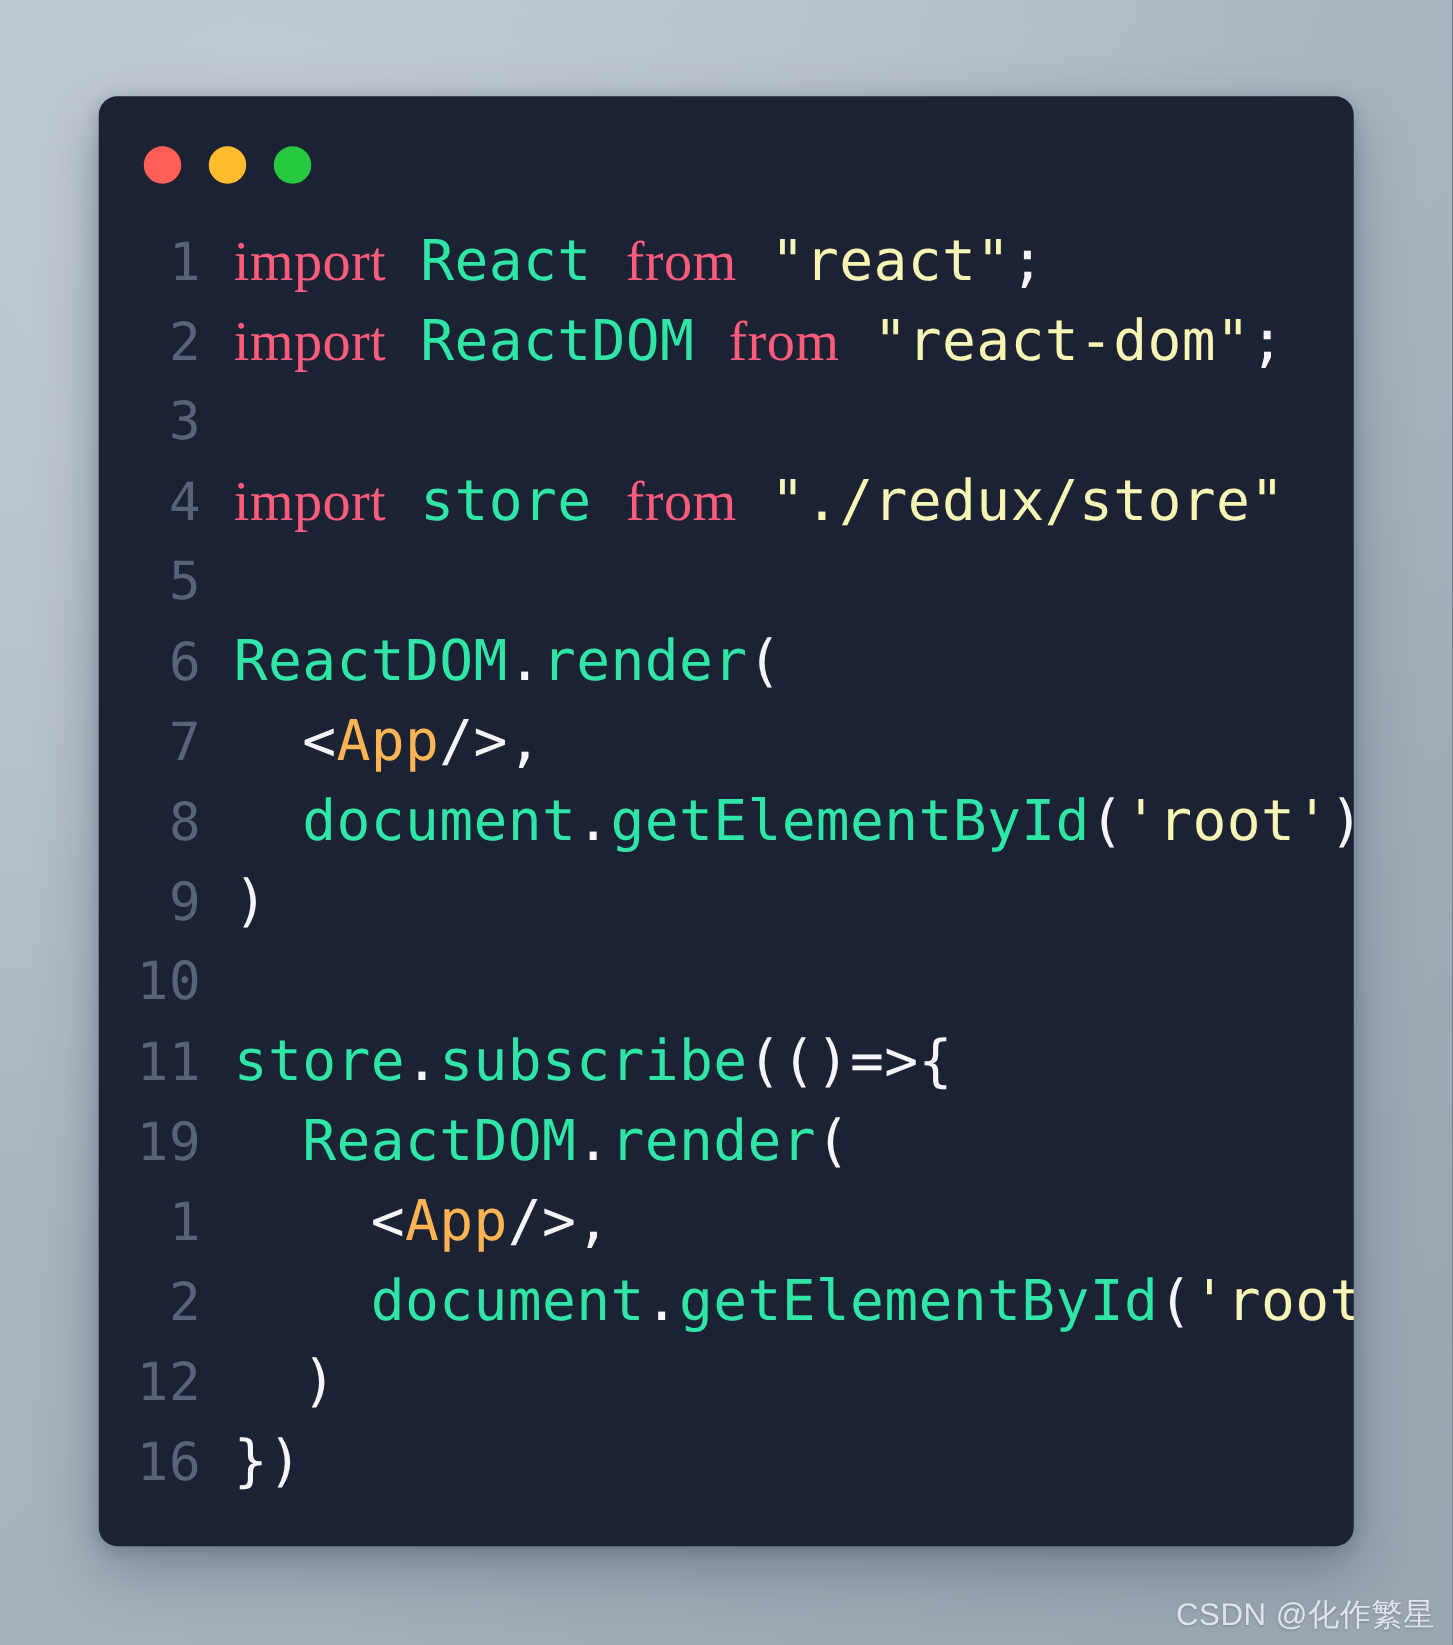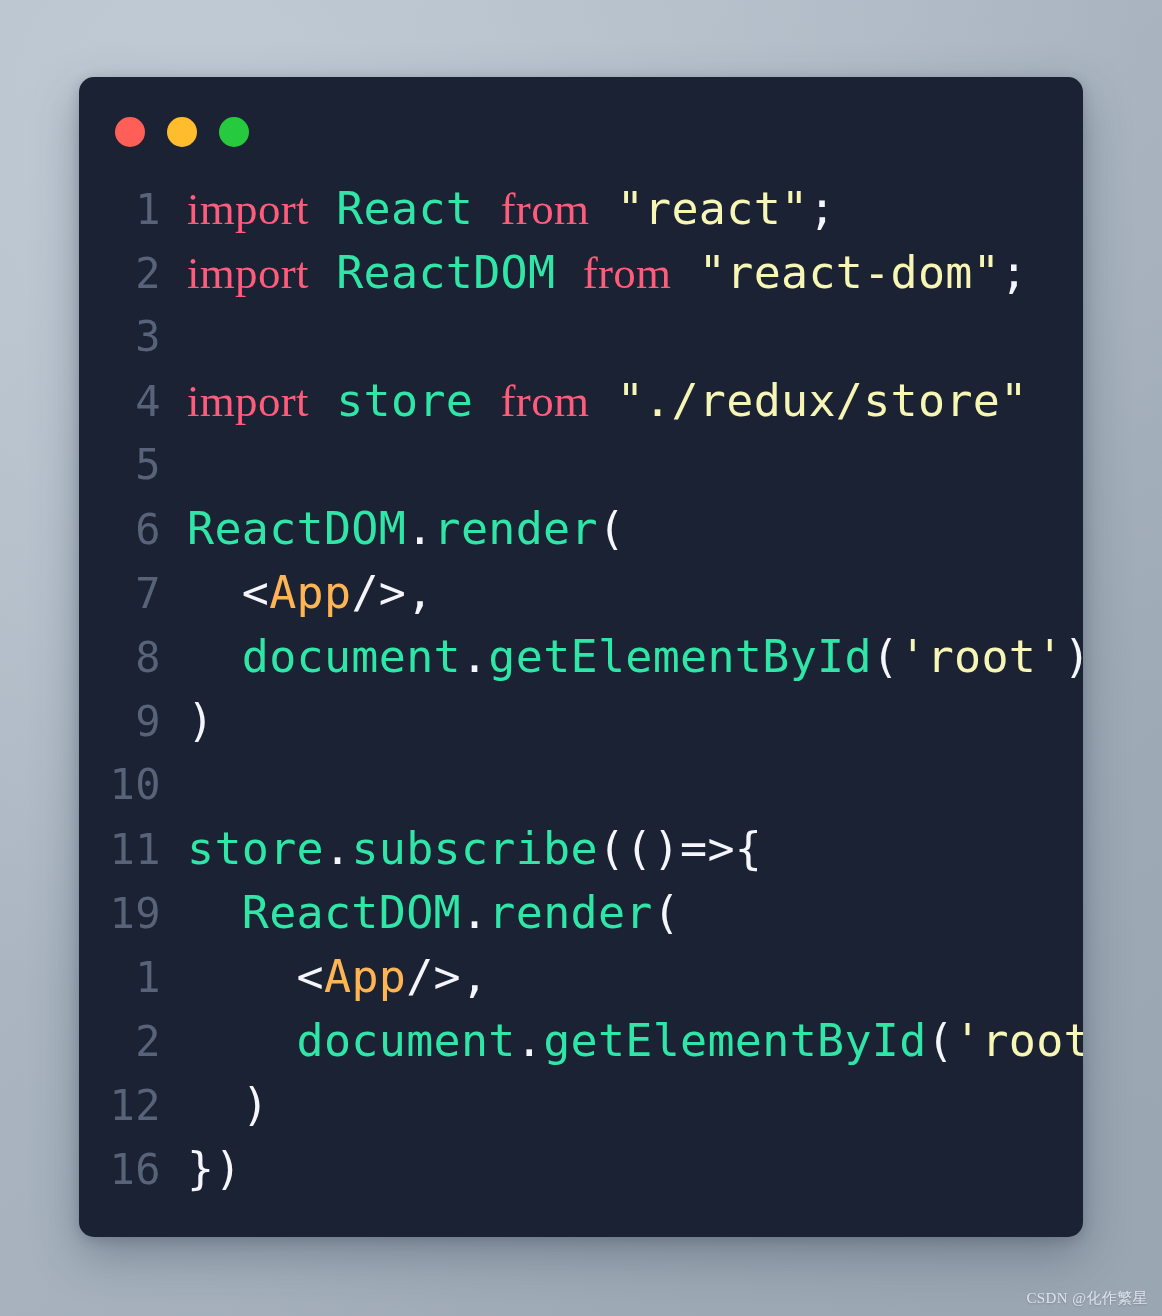--- a/index.html
+++ b/index.html
@@ -97,22 +97,22 @@
   .tok-string  { color: #f7f6b4; }
   .tok-punct   { color: #f4f6fb; }
   .tok-tag     { color: #ffb454; }
   .tok-plain   { color: #f4f6fb; }
 
   
   #watermark {
     position: absolute;
     right: 14px;
     bottom: 8px;
-    font-family: Liberation Serif, serif;
-    font-size: 15px;
+    font-family: Liberation Sans, sans-serif;
+    font-size: 25px;
     color: #e9eef4;
     opacity: .88;
     text-shadow: 0 1px 2px rgba(70,85,100,.45);
     letter-spacing: .4px;
     white-space: nowrap;
   }
 </style>
 </head>
 <body>
 

